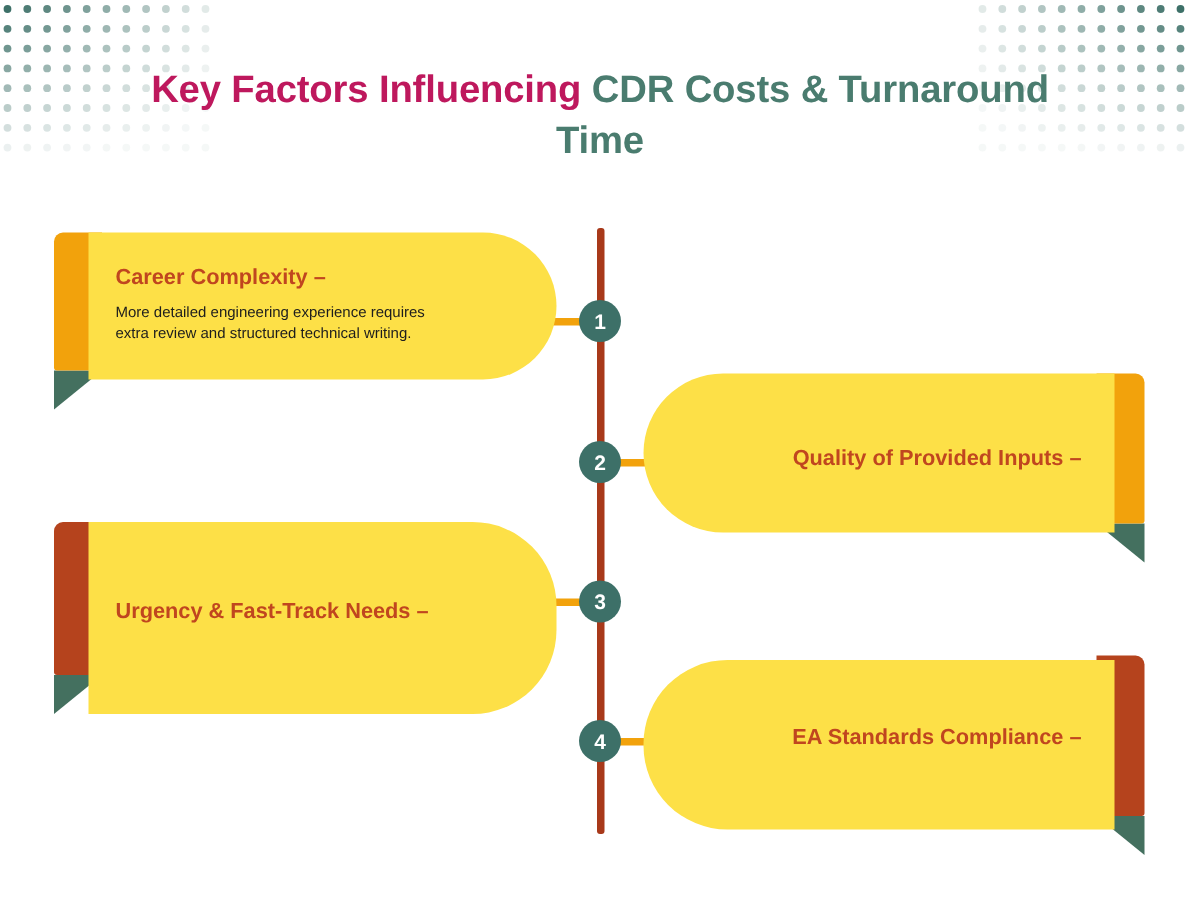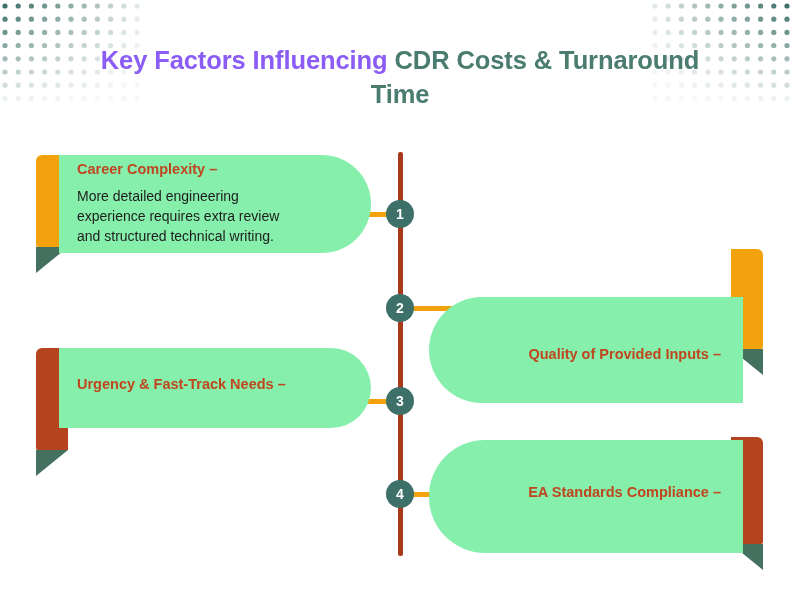--- a/index.html
+++ b/index.html
@@ -36,21 +36,21 @@
     position: absolute;
     left: 100px;
     top: 44px;
     width: 600px;
     text-align: center;
     font-size: 25.5px;
     font-weight: bold;
     line-height: 1.32;
     letter-spacing: -0.1px;
   }
-  .title-part-1 { color: #8b5cf6; }
+  .title-part-1 { color: #be185d; }
   .title-part-2 { color: #4a7c6f; }
 
   
   .timeline-line {
     position: absolute;
     left: 398px;
     top: 152px;
     width: 5px;
     height: 404px;
     background: #a8391a;
@@ -75,21 +75,21 @@
     position: absolute;
     height: 5px;
     background: #f2a20c;
     z-index: 2;
     border-radius: 2px;
   }
 
   
   .card {
     position: absolute;
-    background: #86efac;
+    background: #fde047;
     box-sizing: border-box;
     display: flex;
     flex-direction: column;
     justify-content: center;
     z-index: 3;
   }
   .card.left {
     border-top-right-radius: 56px;
     border-bottom-right-radius: 56px;
     text-align: left;
@@ -101,21 +101,21 @@
   }
   .card-heading {
     color: #c0461f;
     font-size: 14.5px;
     font-weight: bold;
     margin: 0 0 7px 0;
     line-height: 1.2;
   }
   .card-body {
     color: #1d1d1d;
-    font-size: 14px;
+    font-size: 10px;
     line-height: 1.45;
     margin: 0;
   }
 
   
   .tab {
     position: absolute;
     width: 32px;
     z-index: 2;
   }
@@ -343,30 +343,30 @@
       <div class="card left" style="top: 155px; height: 98px; left: 59px; width: 312px; padding: 0px 66px 0px 18px;">
         <div class="card-heading">Career Complexity –</div>
         <div class="card-body">More detailed engineering experience requires extra review and structured technical writing.</div>
       </div>
       <div class="node" style="top: 200px;">
         <span>1</span>
       </div>
       <div class="fold right-side" style="top: 349px; left: 731px;"></div>
       <div class="tab amber right-side" style="top: 249px; height: 100px; left: 731px;"></div>
       <div class="connector" style="top: 306px; left: 400px; width: 55px;"></div>
-      <div class="card right" style="top: 249px; height: 106px; left: 429px; width: 314px; padding: 16px 22px 0px 62px; margin-top: 48px;">
+      <div class="card right" style="top: 249px; height: 106px; left: 429px; width: 314px; padding: 16px 22px 0px 62px;">
         <div class="card-heading">Quality of Provided Inputs –</div>
       </div>
       <div class="node" style="top: 294px;">
         <span>2</span>
       </div>
       <div class="fold left-side" style="top: 450px; left: 36px;"></div>
       <div class="tab rust left-side" style="top: 348px; height: 102px; left: 36px;"></div>
       <div class="connector" style="top: 399px; left: 345px; width: 55px;"></div>
-      <div class="card left" style="top: 348px; height: 80px; left: 59px; width: 312px; padding: 0px 66px 0px 18px;">
+      <div class="card left" style="top: 348px; height: 128px; left: 59px; width: 312px; padding: 0px 66px 0px 18px;">
         <div class="card-heading">Urgency &amp; Fast-Track Needs –</div>
       </div>
       <div class="node" style="top: 387px;">
         <span>3</span>
       </div>
       <div class="fold right-side" style="top: 544px; left: 731px;"></div>
       <div class="tab rust right-side" style="top: 437px; height: 107px; left: 731px;"></div>
       <div class="connector" style="top: 492px; left: 400px; width: 55px;"></div>
       <div class="card right" style="top: 440px; height: 113px; left: 429px; width: 314px; padding: 0px 22px 0px 62px;">
         <div class="card-heading">EA Standards Compliance –</div>

